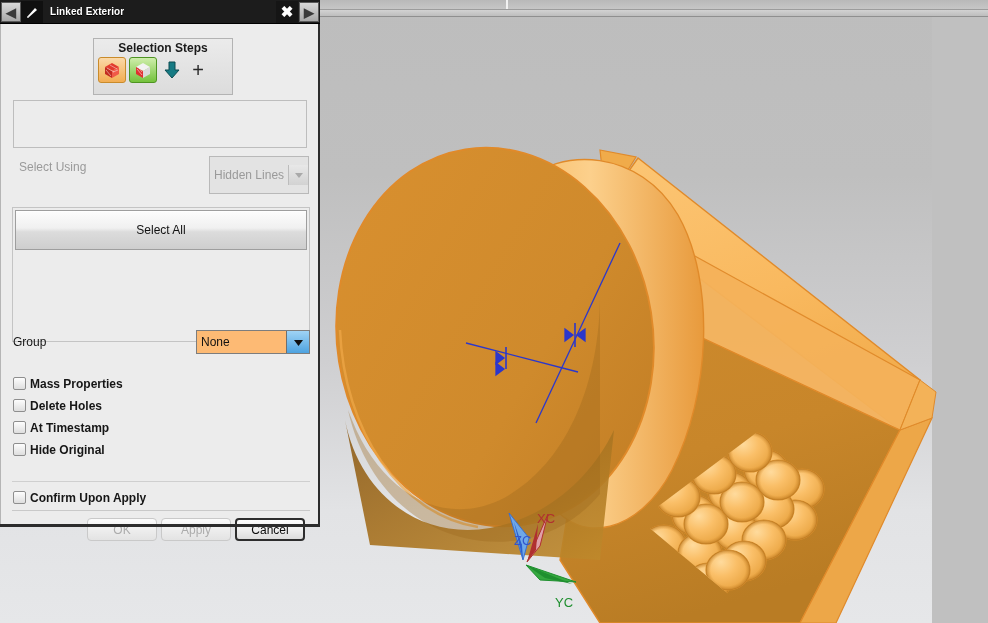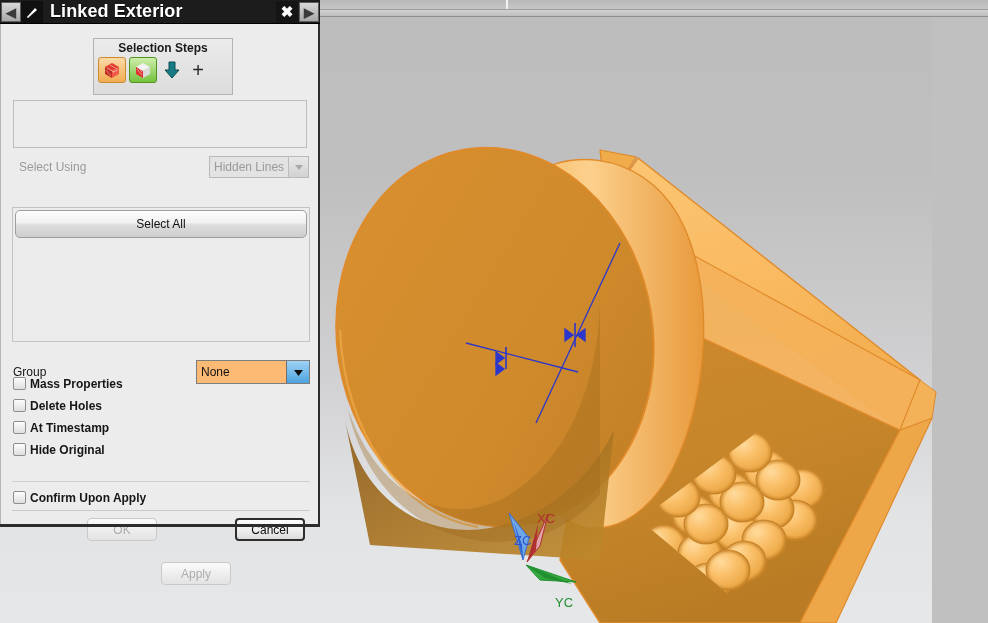--- a/index.html
+++ b/index.html
@@ -50,21 +50,21 @@
     font-size:13px;color:#3a3a3a;font-weight:bold;
     box-sizing:border-box;
   }
   .tb-grip{
     width:22px;height:22px;background:#101010;
     display:flex;align-items:center;justify-content:center;
     position:relative;
   }
   .tb-grip svg{display:block;}
   #tb-title{
-    flex:1;color:#ffffff;font-size:18px;font-weight:bold;
+    flex:1;color:#ffffff;font-size:10px;font-weight:bold;
     padding-left:7px;letter-spacing:.1px;
     text-shadow:0 1px 0 #000;
     white-space:nowrap;overflow:hidden;
   }
   #tb-close{
     width:22px;height:22px;background:#151515;color:#fff;
     display:flex;align-items:center;justify-content:center;
     font-size:15px;font-weight:bold;
   }
   #tb-next{
@@ -112,46 +112,46 @@
   }
 
   
   #selusing-row{
     position:absolute;left:0;top:130px;width:318px;height:30px;
   }
   #selusing-label{
     position:absolute;left:12px;top:6px;font-size:12px;color:#9a9a9a;margin-left:6px;
   }
   #selusing-combo{
-    position:absolute;left:208px;top:2px;width:100px;height:22px;
+    position:absolute;left:208px;top:2px;width:100px;height:38px;
     background:#e3e3e3;border:1px solid #b9b9b9;box-sizing:border-box;
     display:flex;align-items:center;
   }
   #selusing-combo .cbtext{flex:1;font-size:12px;color:#9a9a9a;padding-left:4px;white-space:nowrap;}
   #selusing-combo .cbbtn{
     width:19px;height:20px;background:linear-gradient(to bottom,#e8e8e8,#d2d2d2);
     border-left:1px solid #bcbcbc;display:flex;align-items:center;justify-content:center;
   }
 
   
   #selectall{
-    position:absolute;left:14px;top:186px;width:292px;height:28px;
+    position:absolute;left:14px;top:186px;width:292px;height:40px;
     background:linear-gradient(to bottom,#fdfdfd 0%,#f0f0f0 45%,#dcdcdc 55%,#cecece 100%);
-    border:1px solid #9e9e9e;border-radius:5px;
+    border:1px solid #9e9e9e;border-radius:0;
     display:flex;align-items:center;justify-content:center;
     font-size:12px;color:#111;box-sizing:border-box;
     box-shadow:inset 0 1px 0 #fff;
   }
   #selallframe{
     position:absolute;left:11px;top:183px;width:298px;height:135px;
     border:1px solid #c4c4c4;box-sizing:border-box;
   }
 
   
-  #group-row{position:absolute;left:0;top:336px;width:318px;height:28px;}
+  #group-row{position:absolute;left:0;top:306px;width:318px;height:28px;}
   #group-label{position:absolute;left:12px;top:5px;font-size:12px;color:#161616;}
   #group-combo{
     position:absolute;left:195px;top:0px;width:114px;height:24px;
     background:#fdba74;border:1px solid #7d7d7d;box-sizing:border-box;
     display:flex;align-items:center;
   }
   #group-combo .cbtext{flex:1;font-size:12px;color:#111;padding-left:4px;}
   #group-combo .cbbtn{
     width:22px;height:22px;
     background:linear-gradient(to bottom,#9fd3f5,#4ea3e0);
@@ -180,21 +180,21 @@
     position:absolute;top:2px;height:23px;
     border-radius:4px;box-sizing:border-box;
     display:flex;align-items:center;justify-content:center;
     font-size:12px;
   }
   #btn-ok{left:86px;width:70px;
     background:linear-gradient(to bottom,#fbfbfb,#ededed 55%,#e3e3e3);
     border:1px solid #c9c9c9;color:#acacac;}
   #btn-apply{left:160px;width:70px;
     background:linear-gradient(to bottom,#fbfbfb,#ededed 55%,#e3e3e3);
-    border:1px solid #c9c9c9;color:#acacac;margin-top:44px;}
+    border:1px solid #c9c9c9;color:#acacac;}
   #btn-cancel{left:234px;width:70px;
     background:linear-gradient(to bottom,#fdfdfd,#efefef 50%,#dcdcdc);
     border:2px solid #2d2d2d;color:#0d0d0d;}
 
   #dlg-bottomshade{
     position:absolute;left:0;top:524px;width:318px;height:3px;
     background:#2c2c2c;
   }
 </style>
 </head>

